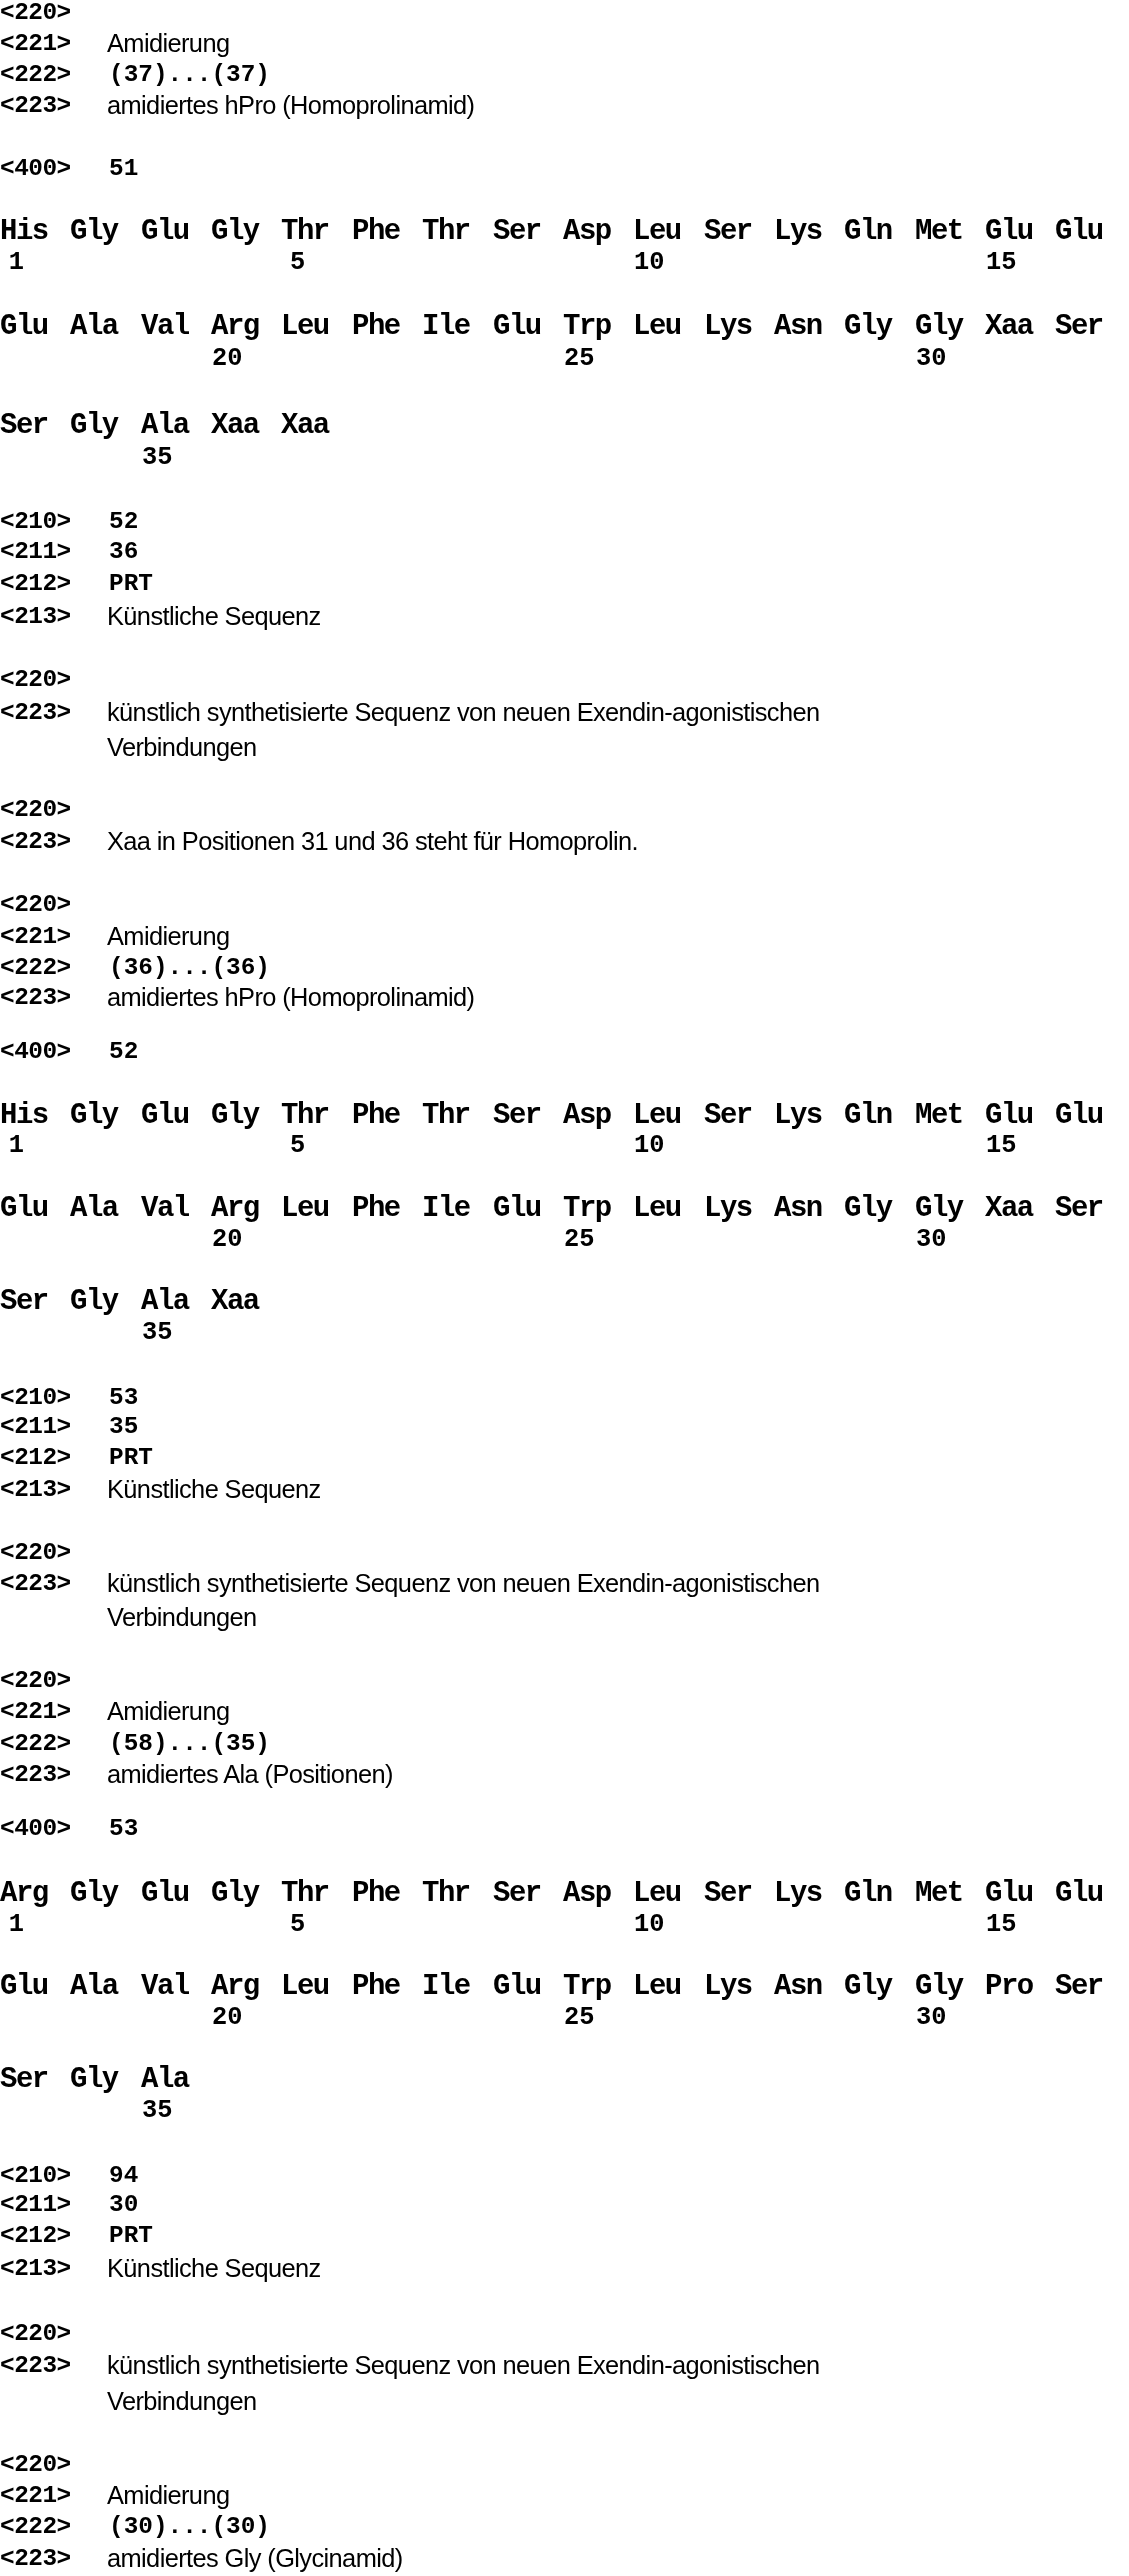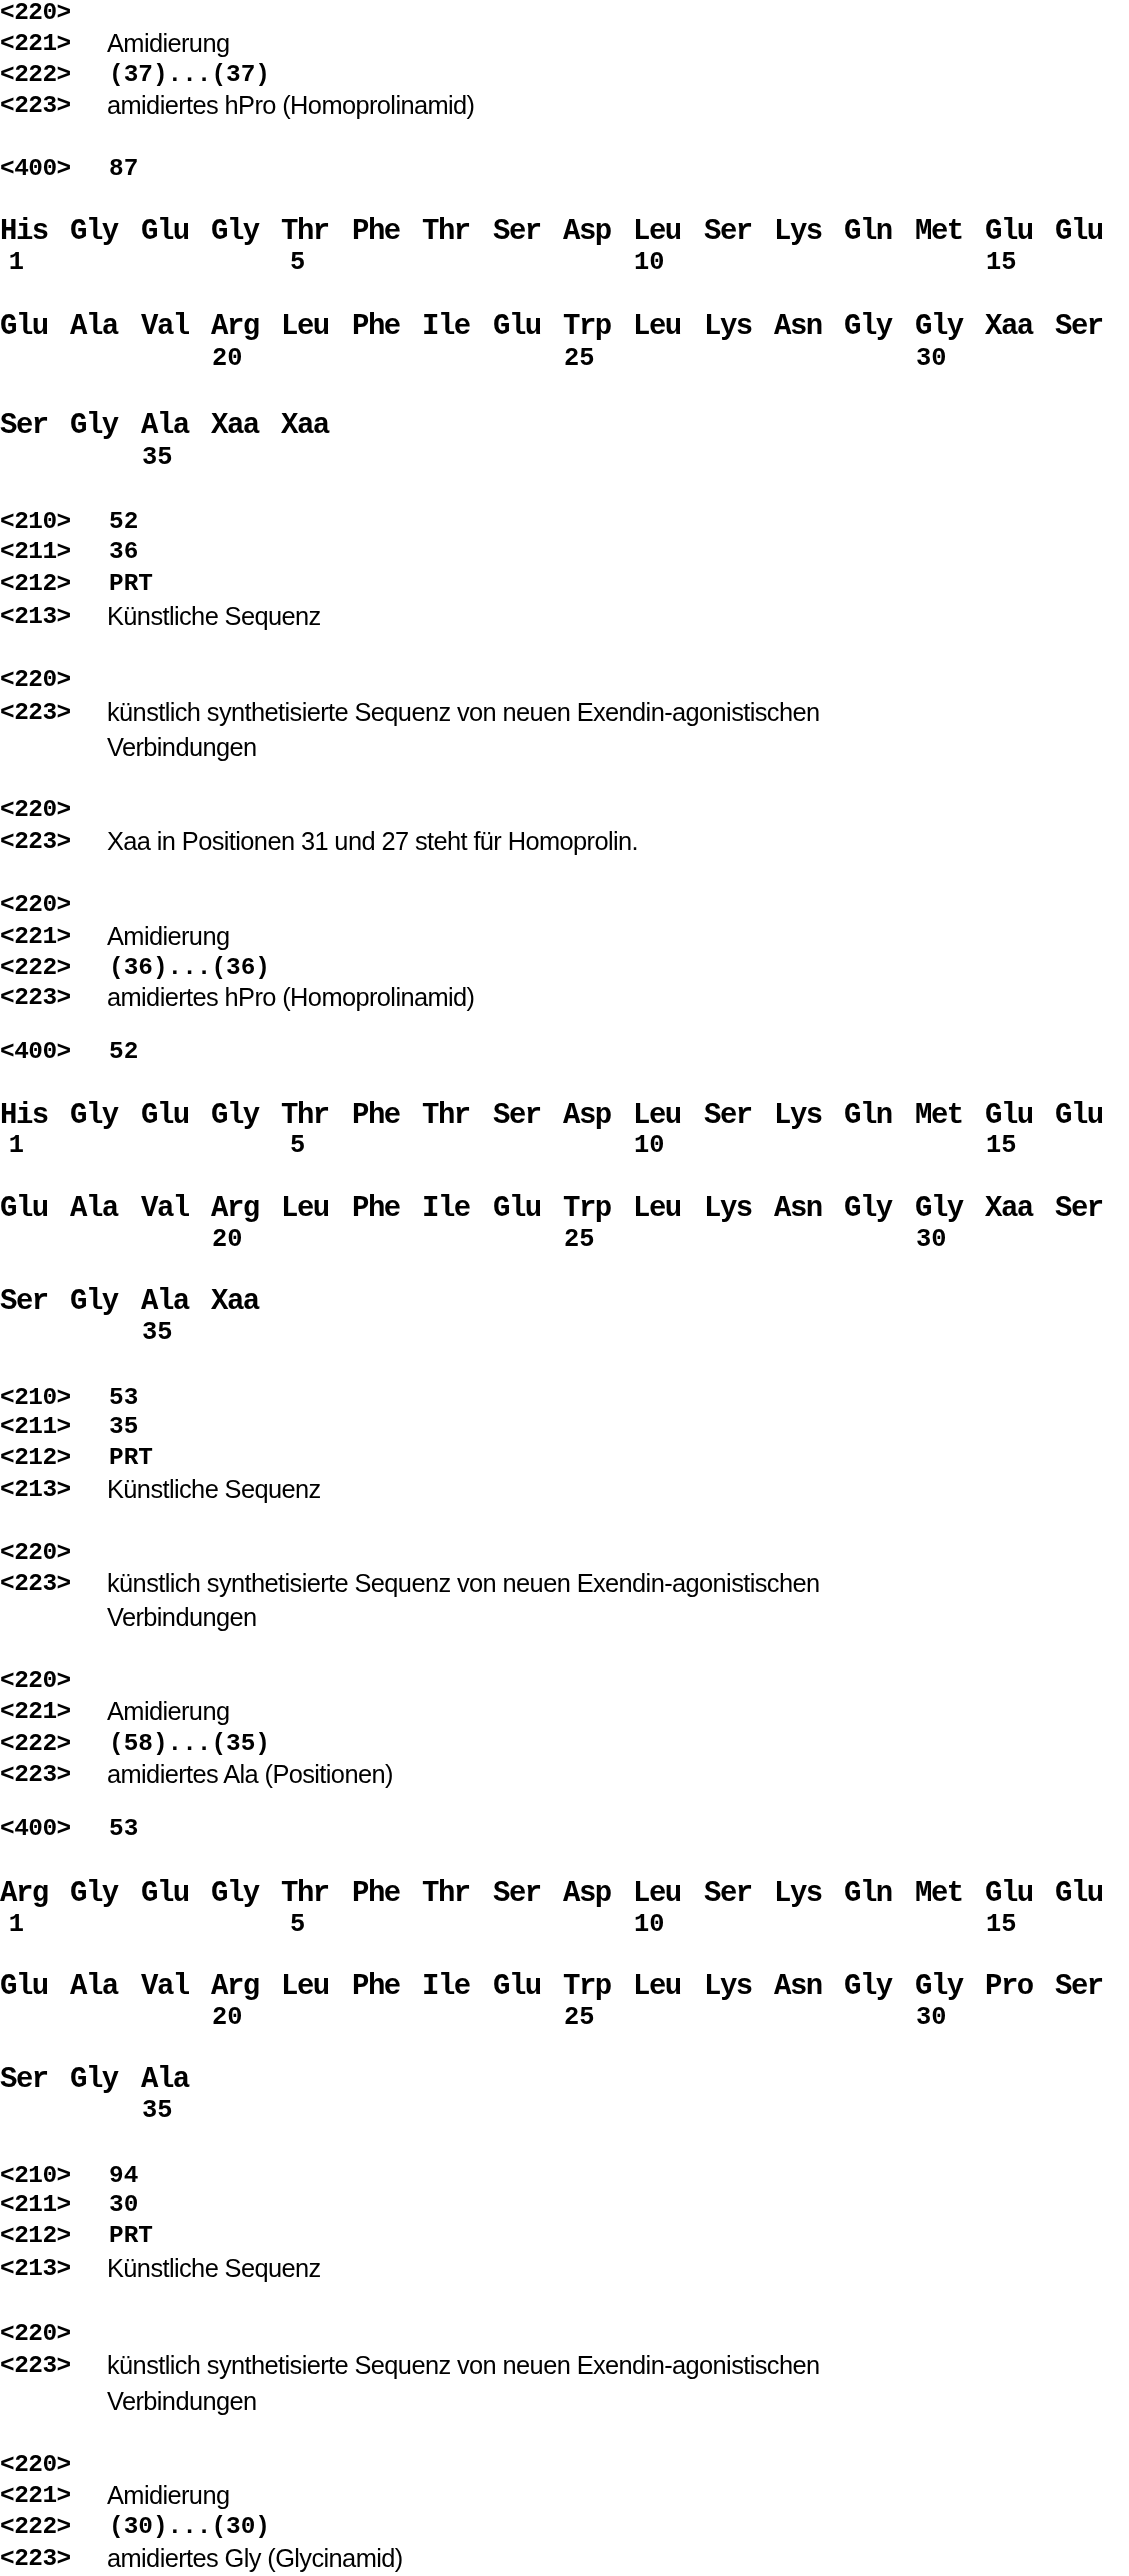--- a/index.html
+++ b/index.html
@@ -14,21 +14,21 @@
   .num { position: absolute; top: 0; font-family: "Liberation Mono", "DejaVu Sans Mono", monospace; font-size: 25.4px; font-weight: bold; line-height: 29px; }
 </style>
 </head>
 <body>
 
 <div id="doc">
     <div class="line" style="top: -2px;"><span class="tag">&lt;220&gt;</span></div>
     <div class="line" style="top: 29px;"><span class="tag">&lt;221&gt;</span><span class="val-sans">Amidierung</span></div>
     <div class="line" style="top: 60px;"><span class="tag">&lt;222&gt;</span><span class="val-mono">(37)...(37)</span></div>
     <div class="line" style="top: 91px;"><span class="tag">&lt;223&gt;</span><span class="val-sans">amidiertes hPro (Homoprolinamid)</span></div>
-    <div class="line" style="top: 154px;"><span class="tag">&lt;400&gt;</span><span class="val-mono">87</span></div>
+    <div class="line" style="top: 154px;"><span class="tag">&lt;400&gt;</span><span class="val-mono">51</span></div>
     <div class="seq-row" style="top: 217px;">
       <span class="res" style="left: 0px;">His</span>
       <span class="res" style="left: 70px;">Gly</span>
       <span class="res" style="left: 141px;">Glu</span>
       <span class="res" style="left: 211px;">Gly</span>
       <span class="res" style="left: 281px;">Thr</span>
       <span class="res" style="left: 352px;">Phe</span>
       <span class="res" style="left: 422px;">Thr</span>
       <span class="res" style="left: 493px;">Ser</span>
       <span class="res" style="left: 563px;">Asp</span>
@@ -80,21 +80,21 @@
       <span class="num" style="left: 142px;">35</span>
     </div>
     <div class="line" style="top: 507px;"><span class="tag">&lt;210&gt;</span><span class="val-mono">52</span></div>
     <div class="line" style="top: 537px;"><span class="tag">&lt;211&gt;</span><span class="val-mono">36</span></div>
     <div class="line" style="top: 569px;"><span class="tag">&lt;212&gt;</span><span class="val-mono">PRT</span></div>
     <div class="line" style="top: 602px;"><span class="tag">&lt;213&gt;</span><span class="val-sans">Künstliche Sequenz</span></div>
     <div class="line" style="top: 665px;"><span class="tag">&lt;220&gt;</span></div>
     <div class="line" style="top: 698px;"><span class="tag">&lt;223&gt;</span><span class="val-sans">künstlich synthetisierte Sequenz von neuen Exendin-agonistischen</span></div>
     <div class="line" style="top: 733px;"><span class="cont">Verbindungen</span></div>
     <div class="line" style="top: 795px;"><span class="tag">&lt;220&gt;</span></div>
-    <div class="line" style="top: 827px;"><span class="tag">&lt;223&gt;</span><span class="val-sans">Xaa in Positionen 31 und 27 steht für Homoprolin.</span></div>
+    <div class="line" style="top: 827px;"><span class="tag">&lt;223&gt;</span><span class="val-sans">Xaa in Positionen 31 und 36 steht für Homoprolin.</span></div>
     <div class="line" style="top: 890px;"><span class="tag">&lt;220&gt;</span></div>
     <div class="line" style="top: 922px;"><span class="tag">&lt;221&gt;</span><span class="val-sans">Amidierung</span></div>
     <div class="line" style="top: 953px;"><span class="tag">&lt;222&gt;</span><span class="val-mono">(36)...(36)</span></div>
     <div class="line" style="top: 983px;"><span class="tag">&lt;223&gt;</span><span class="val-sans">amidiertes hPro (Homoprolinamid)</span></div>
     <div class="line" style="top: 1037px;"><span class="tag">&lt;400&gt;</span><span class="val-mono">52</span></div>
     <div class="seq-row" style="top: 1101px;">
       <span class="res" style="left: 0px;">His</span>
       <span class="res" style="left: 70px;">Gly</span>
       <span class="res" style="left: 141px;">Glu</span>
       <span class="res" style="left: 211px;">Gly</span>

